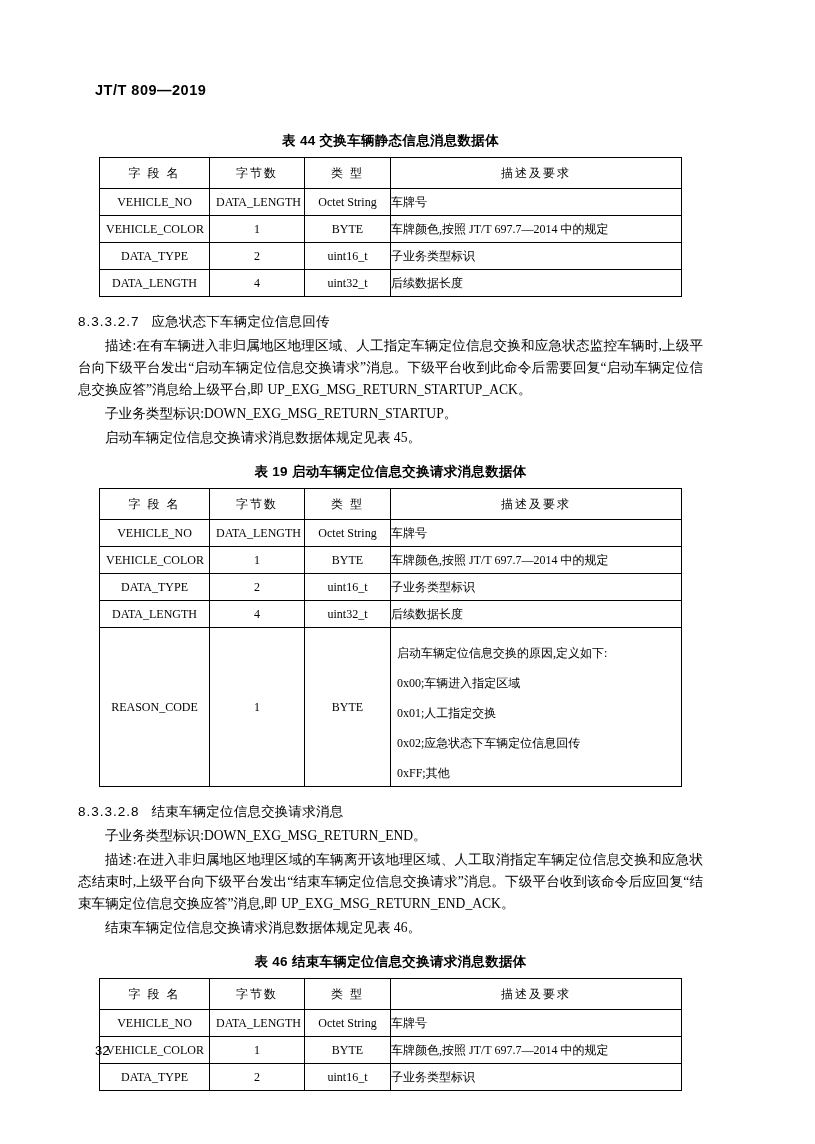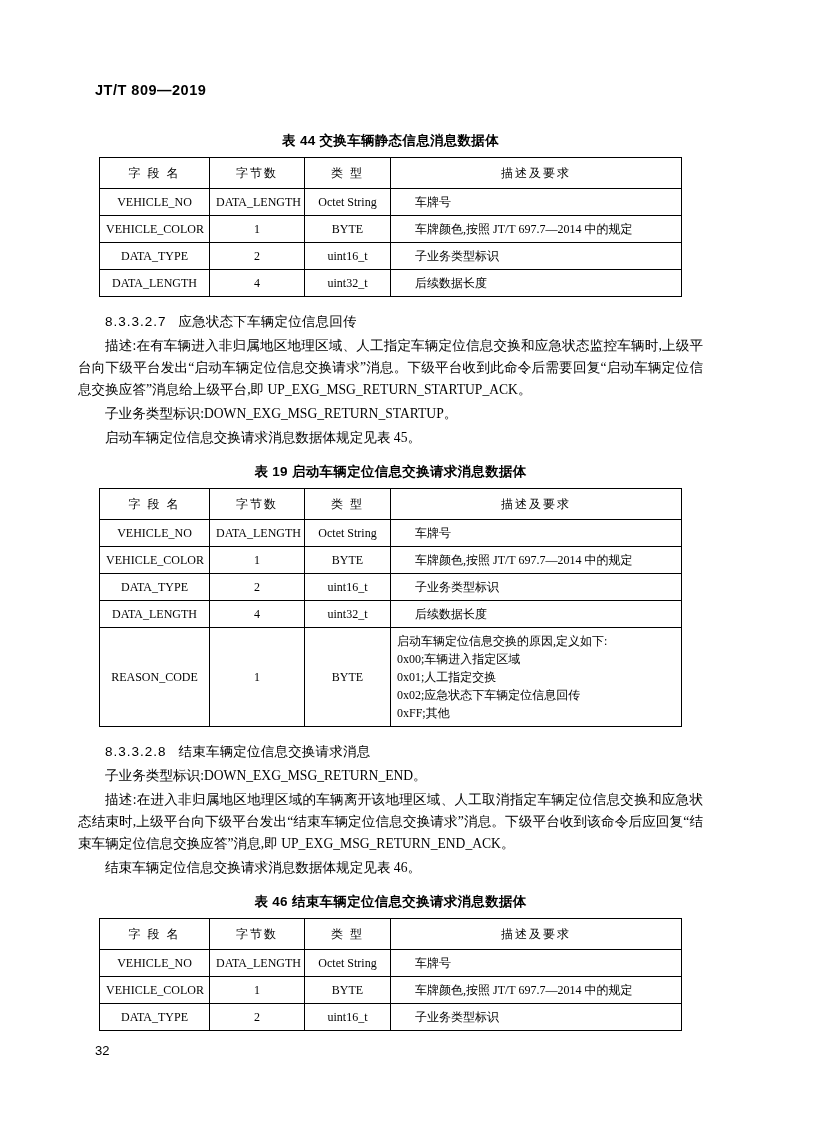--- a/index.html
+++ b/index.html
@@ -63,56 +63,55 @@
     font-weight: normal;
     font-family: "Liberation Serif", serif;
     letter-spacing: 2px;
     height: 22px;
   }
   table.msg td.c {
     text-align: center;
   }
   table.msg td.l {
     text-align: left;
-    padding-left: 24px;
+    padding-left: 0;
   }
   .col1 { width: 110px; }
   .col2 { width: 95px; }
   .col3 { width: 86px; }
   .col4 { width: auto; }
   .section-title {
     font-family: "Liberation Sans", sans-serif;
     font-size: 13.5px;
     margin: 16px 0 4px 0;
     letter-spacing: 0.2px;
   }
   .section-title .num {
     letter-spacing: 1px;
-    margin-left: 27px;
   }
   .section-title .ttl {
     margin-left: 12px;
   }
   p.body {
     font-size: 13.6px;
     line-height: 1.62;
     margin: 2px 0;
     text-align: justify;
     text-justify: inter-ideograph;
     font-family: "Liberation Serif", serif;
   }
   p.indent {
     text-indent: 27px;
   }
   .multiline {
     text-align: left;
     padding-left: 8px;
     line-height: 1.62;
   }
-  .multiline div { white-space: nowrap; }
+  .multiline div { white-space: nowrap; margin-top: 12px; }
   .page-number {
     position: absolute;
     left: 95px;
     top: 1043px;
     font-family: "Liberation Sans", sans-serif;
     font-size: 13px;
   }
 </style>
 </head>
 <body>

